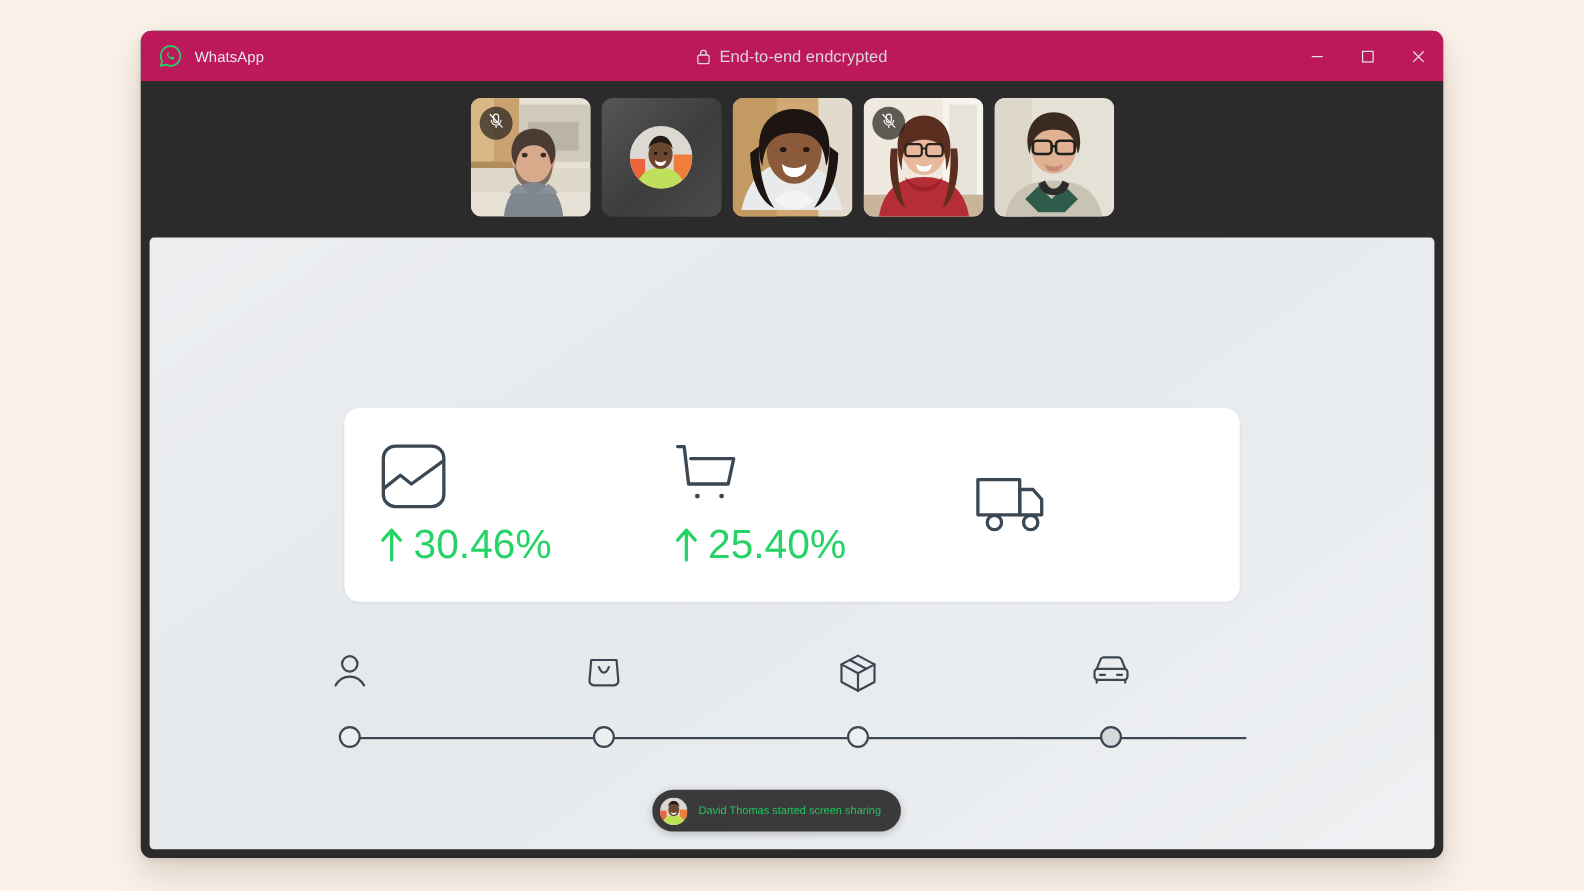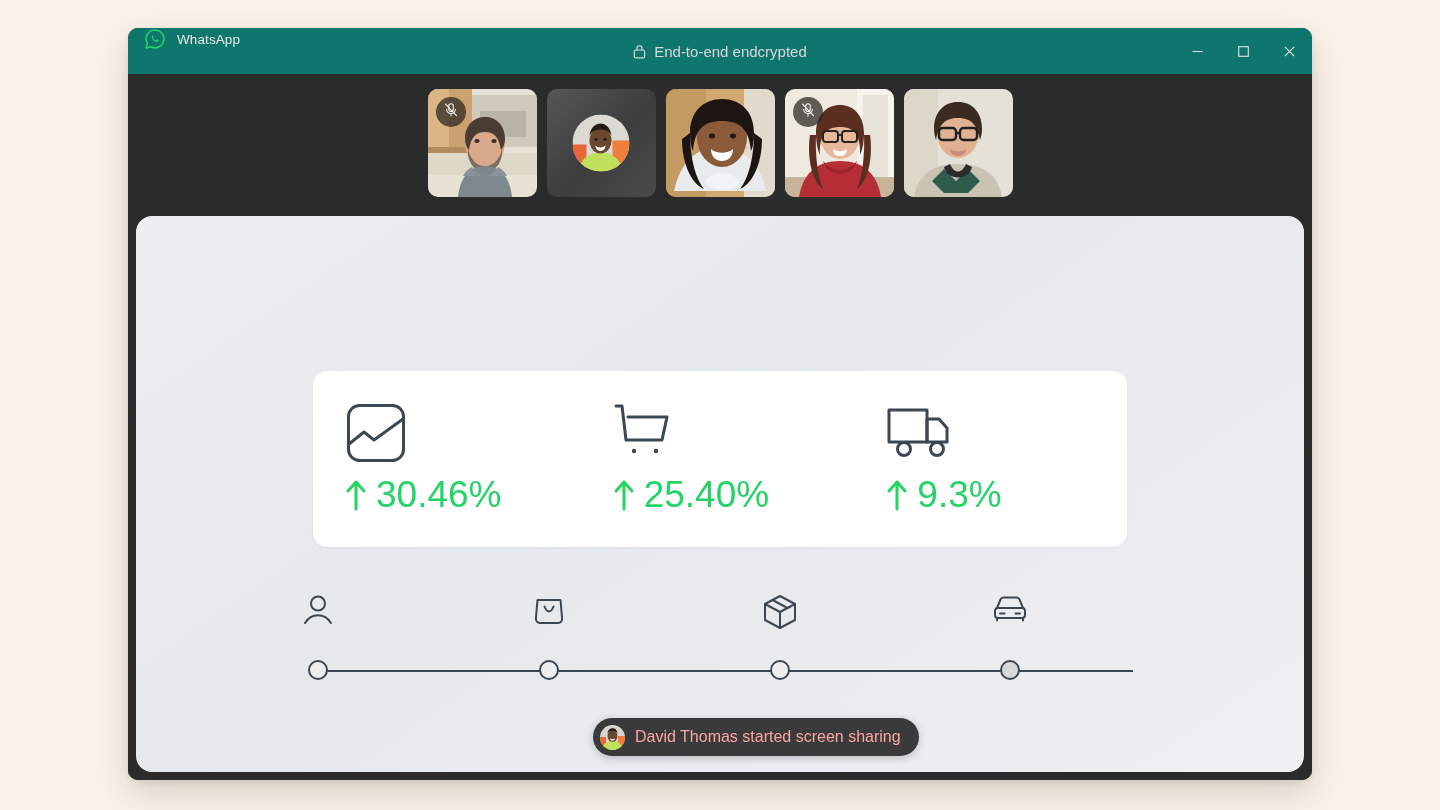--- a/index.html
+++ b/index.html
@@ -18,22 +18,22 @@
     background: #232323;
     border-radius: 10px;
     box-shadow: 0 14px 34px rgba(60,40,20,.18), 0 2px 6px rgba(60,40,20,.10);
     overflow: hidden;
   }
 
   
   .titlebar {
     position: relative;
     height: 46px;
-    background: #0f766e;
-    display: flex; align-items: flex-start;
+    background: #be185d;
+    display: flex; align-items: center;
   }
   .tb-left { display: flex; align-items: center; gap: 11px; padding-left: 16px; }
   .wa-logo { width: 22px; height: 22px; display: block; }
   .app-title { color: #e9e9e9; font-size: 13.5px; letter-spacing: .1px; }
   .tb-center {
     position: absolute; left: 0; right: 0; top: 0; bottom: 0;
     display: flex; align-items: center; justify-content: center;
     gap: 8px; pointer-events: none;
   }
   .tb-center .enc-text { color: #d8d8d8; font-size: 15px; }
@@ -73,21 +73,21 @@
     position: absolute; left: 50%; top: 50%;
     transform: translate(-50%,-50%);
     width: 57px; height: 57px; border-radius: 50%;
     overflow: hidden;
   }
 
   
   .share-panel {
     position: absolute;
     left: 8px; top: 142px; right: 8px; bottom: 8px;
-    border-radius: 16px;
+    border-radius: 4px;
     background: linear-gradient(145deg,#eceef0 0%, #e6e9ec 42%, #eef0f2 100%);
     overflow: hidden;
   }
 
   
   .metric-card {
     position: absolute;
     left: 177px; top: 155px;
     width: 814px; height: 176px;
     background: #ffffff;
@@ -135,21 +135,21 @@
     height: 38px;
     display: flex; align-items: center; gap: 10px;
     padding: 0 18px 0 7px;
     background: #3a3a3a;
     border-radius: 19px;
     box-shadow: 0 2px 8px rgba(0,0,0,.22);
   }
   .toast .t-avatar {
     width: 25px; height: 25px; border-radius: 50%; overflow: hidden; flex: 0 0 auto;
   }
-  .toast .t-text { color: #fca5a5; font-size: 16px; white-space: nowrap; }
+  .toast .t-text { color: #22c55e; font-size: 10px; white-space: nowrap; }
 
   
   .ph { position: absolute; inset: 0; }
 </style>
 </head>
 <body>
 
 <div class="window">
 
   <div class="titlebar">
@@ -361,28 +361,20 @@
 
         <div class="metric">
           <div class="m-icon">
             <svg width="70" height="58" viewBox="0 0 70 58" fill="none" stroke="#3b4752" stroke-width="3" stroke-linecap="round" stroke-linejoin="round">
               <rect x="2" y="6" width="38" height="32"></rect>
               <path d="M40 15h12l8 9v14H40z"></path>
               <circle cx="17" cy="45" r="6.5"></circle>
               <circle cx="50" cy="45" r="6.5"></circle>
             </svg>
           </div>
-          <div class="m-val">
-            <span>
-              <svg class="arrow-up" viewBox="0 0 20 32" fill="none">
-                <path d="M10 30V4M10 3l-8 9M10 3l8 9" stroke="#25d366" stroke-width="3" stroke-linecap="round" stroke-linejoin="round"></path>
-              </svg>
-            </span>
-            <span>9.3%</span>
-          </div>
         </div>
 
       </div>
 
       <div class="stepper">
 
         <div class="step-icons">
           <span class="step-ico" style="left:5px;">
             <svg width="30" height="32" viewBox="0 0 30 32" fill="none" stroke="#3b4752" stroke-width="2" stroke-linecap="round" stroke-linejoin="round">
               <circle cx="15" cy="9.5" r="7"></circle>

